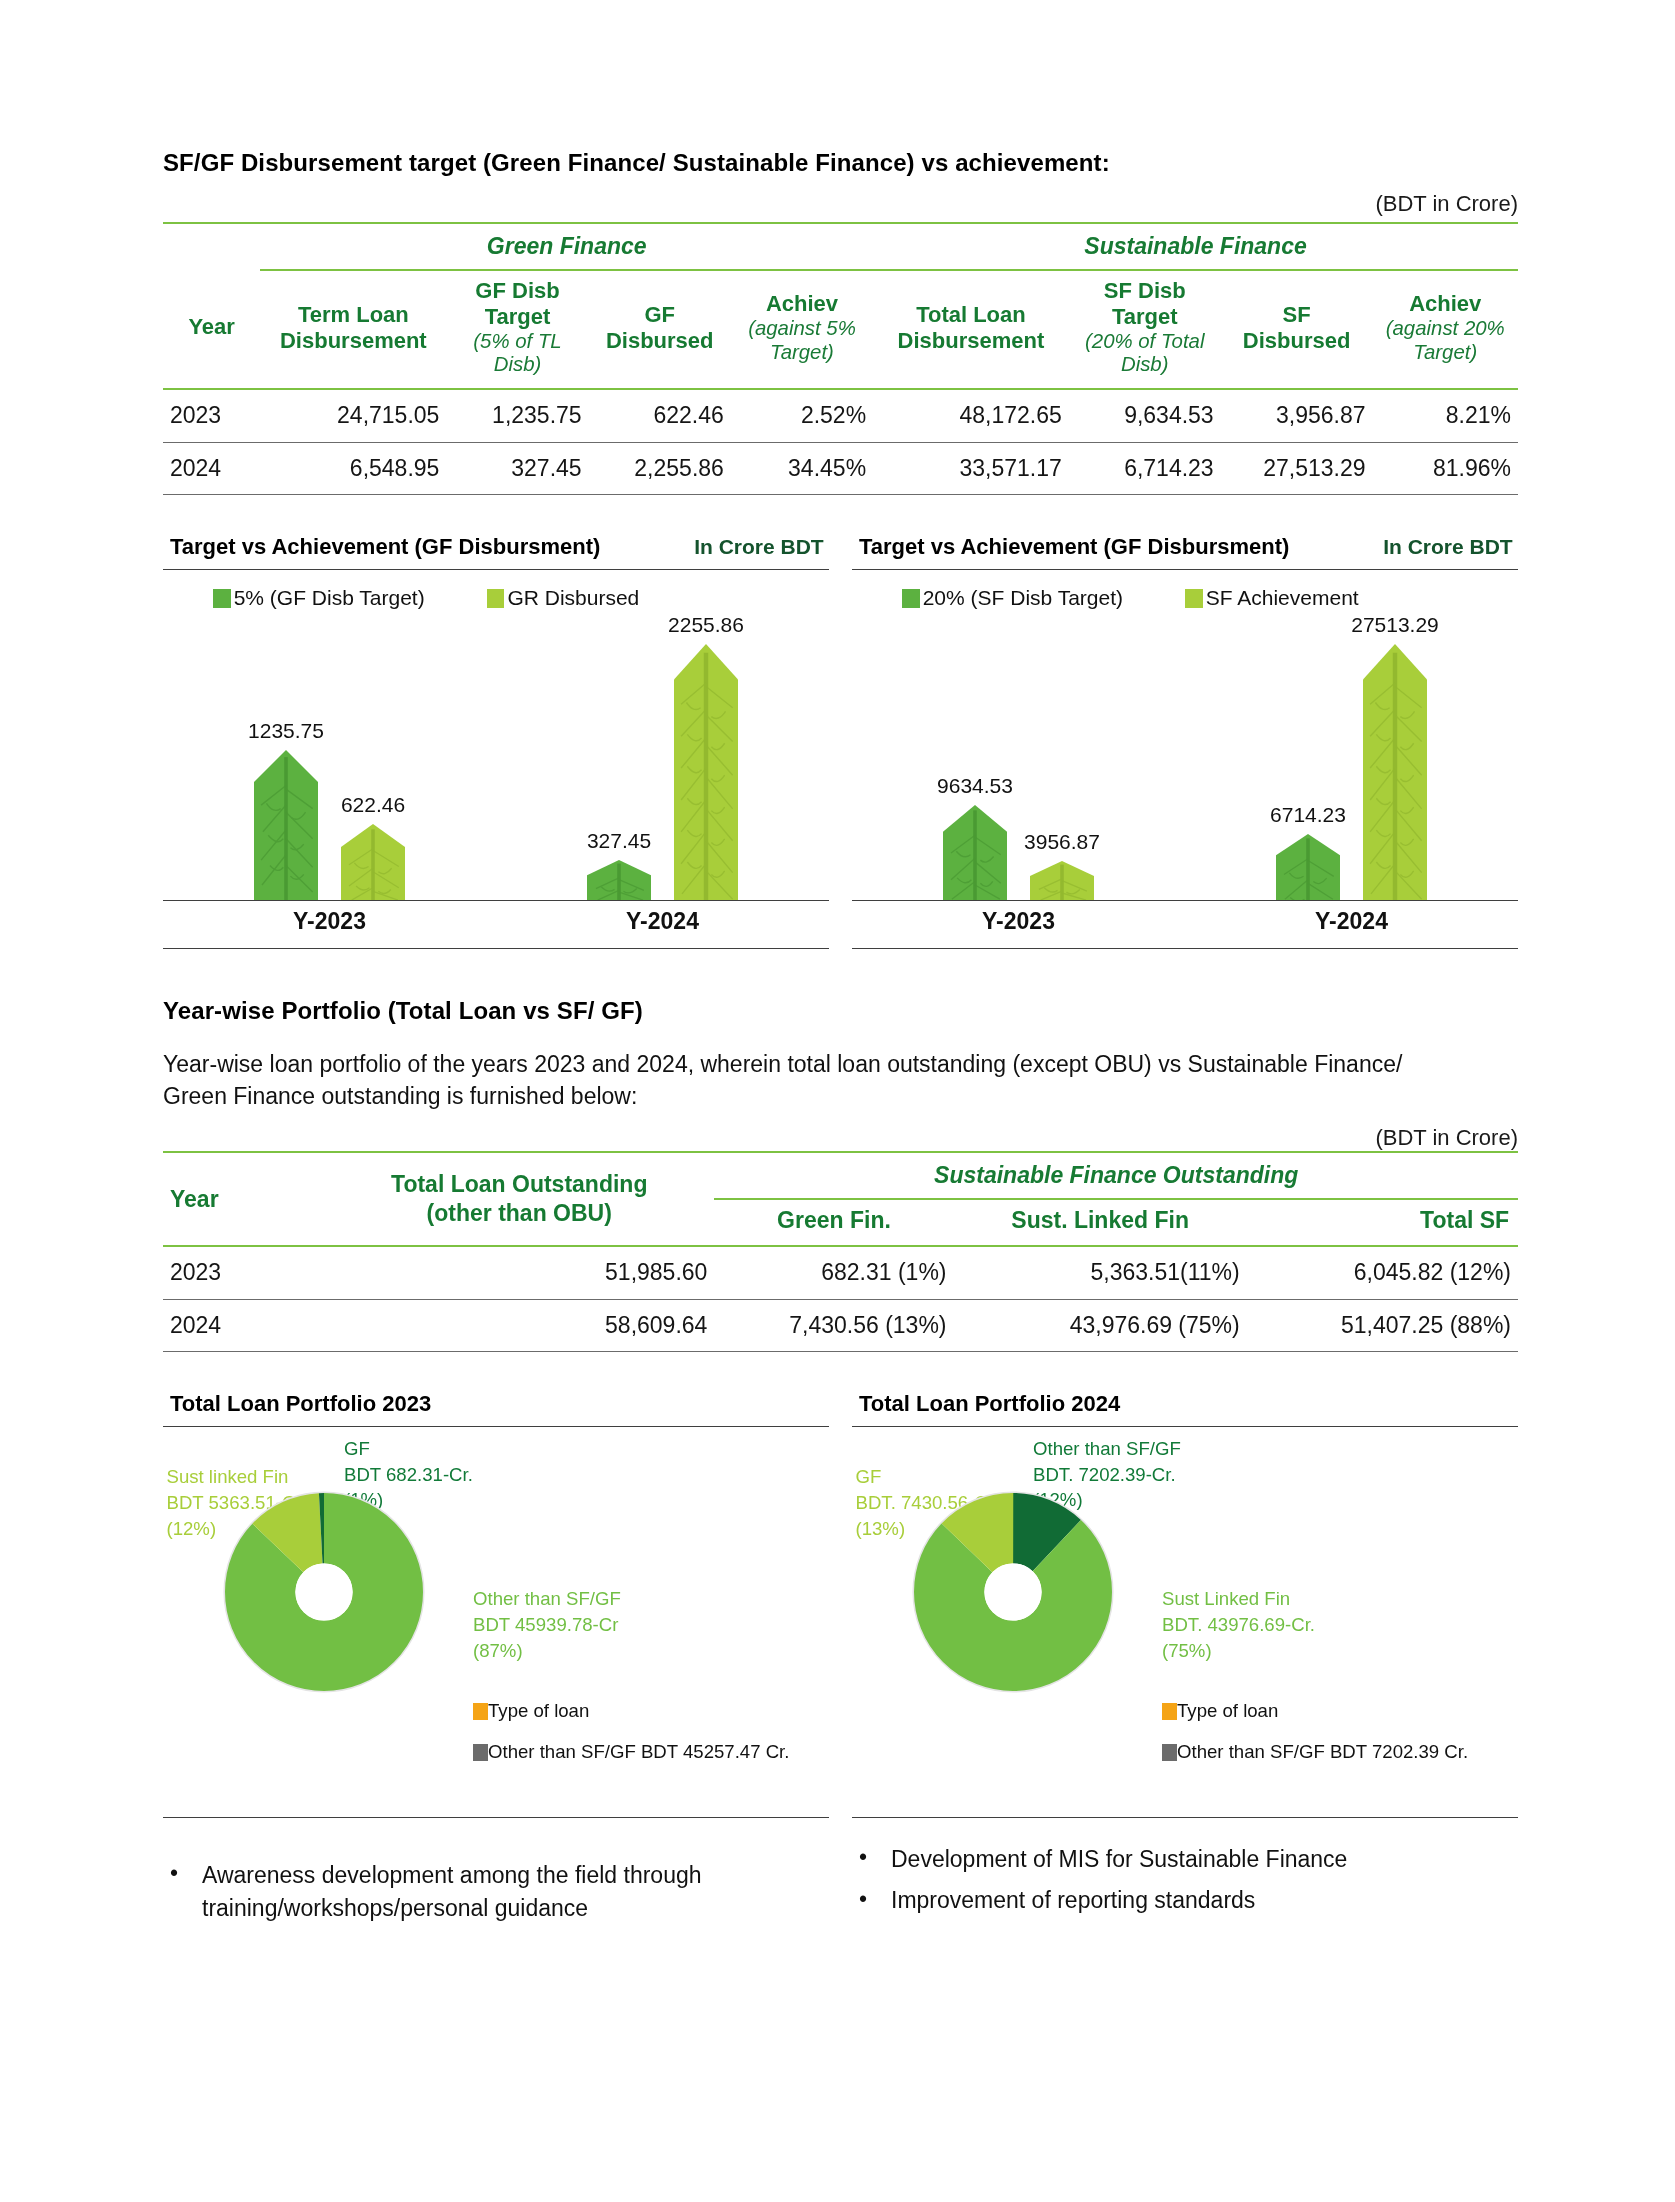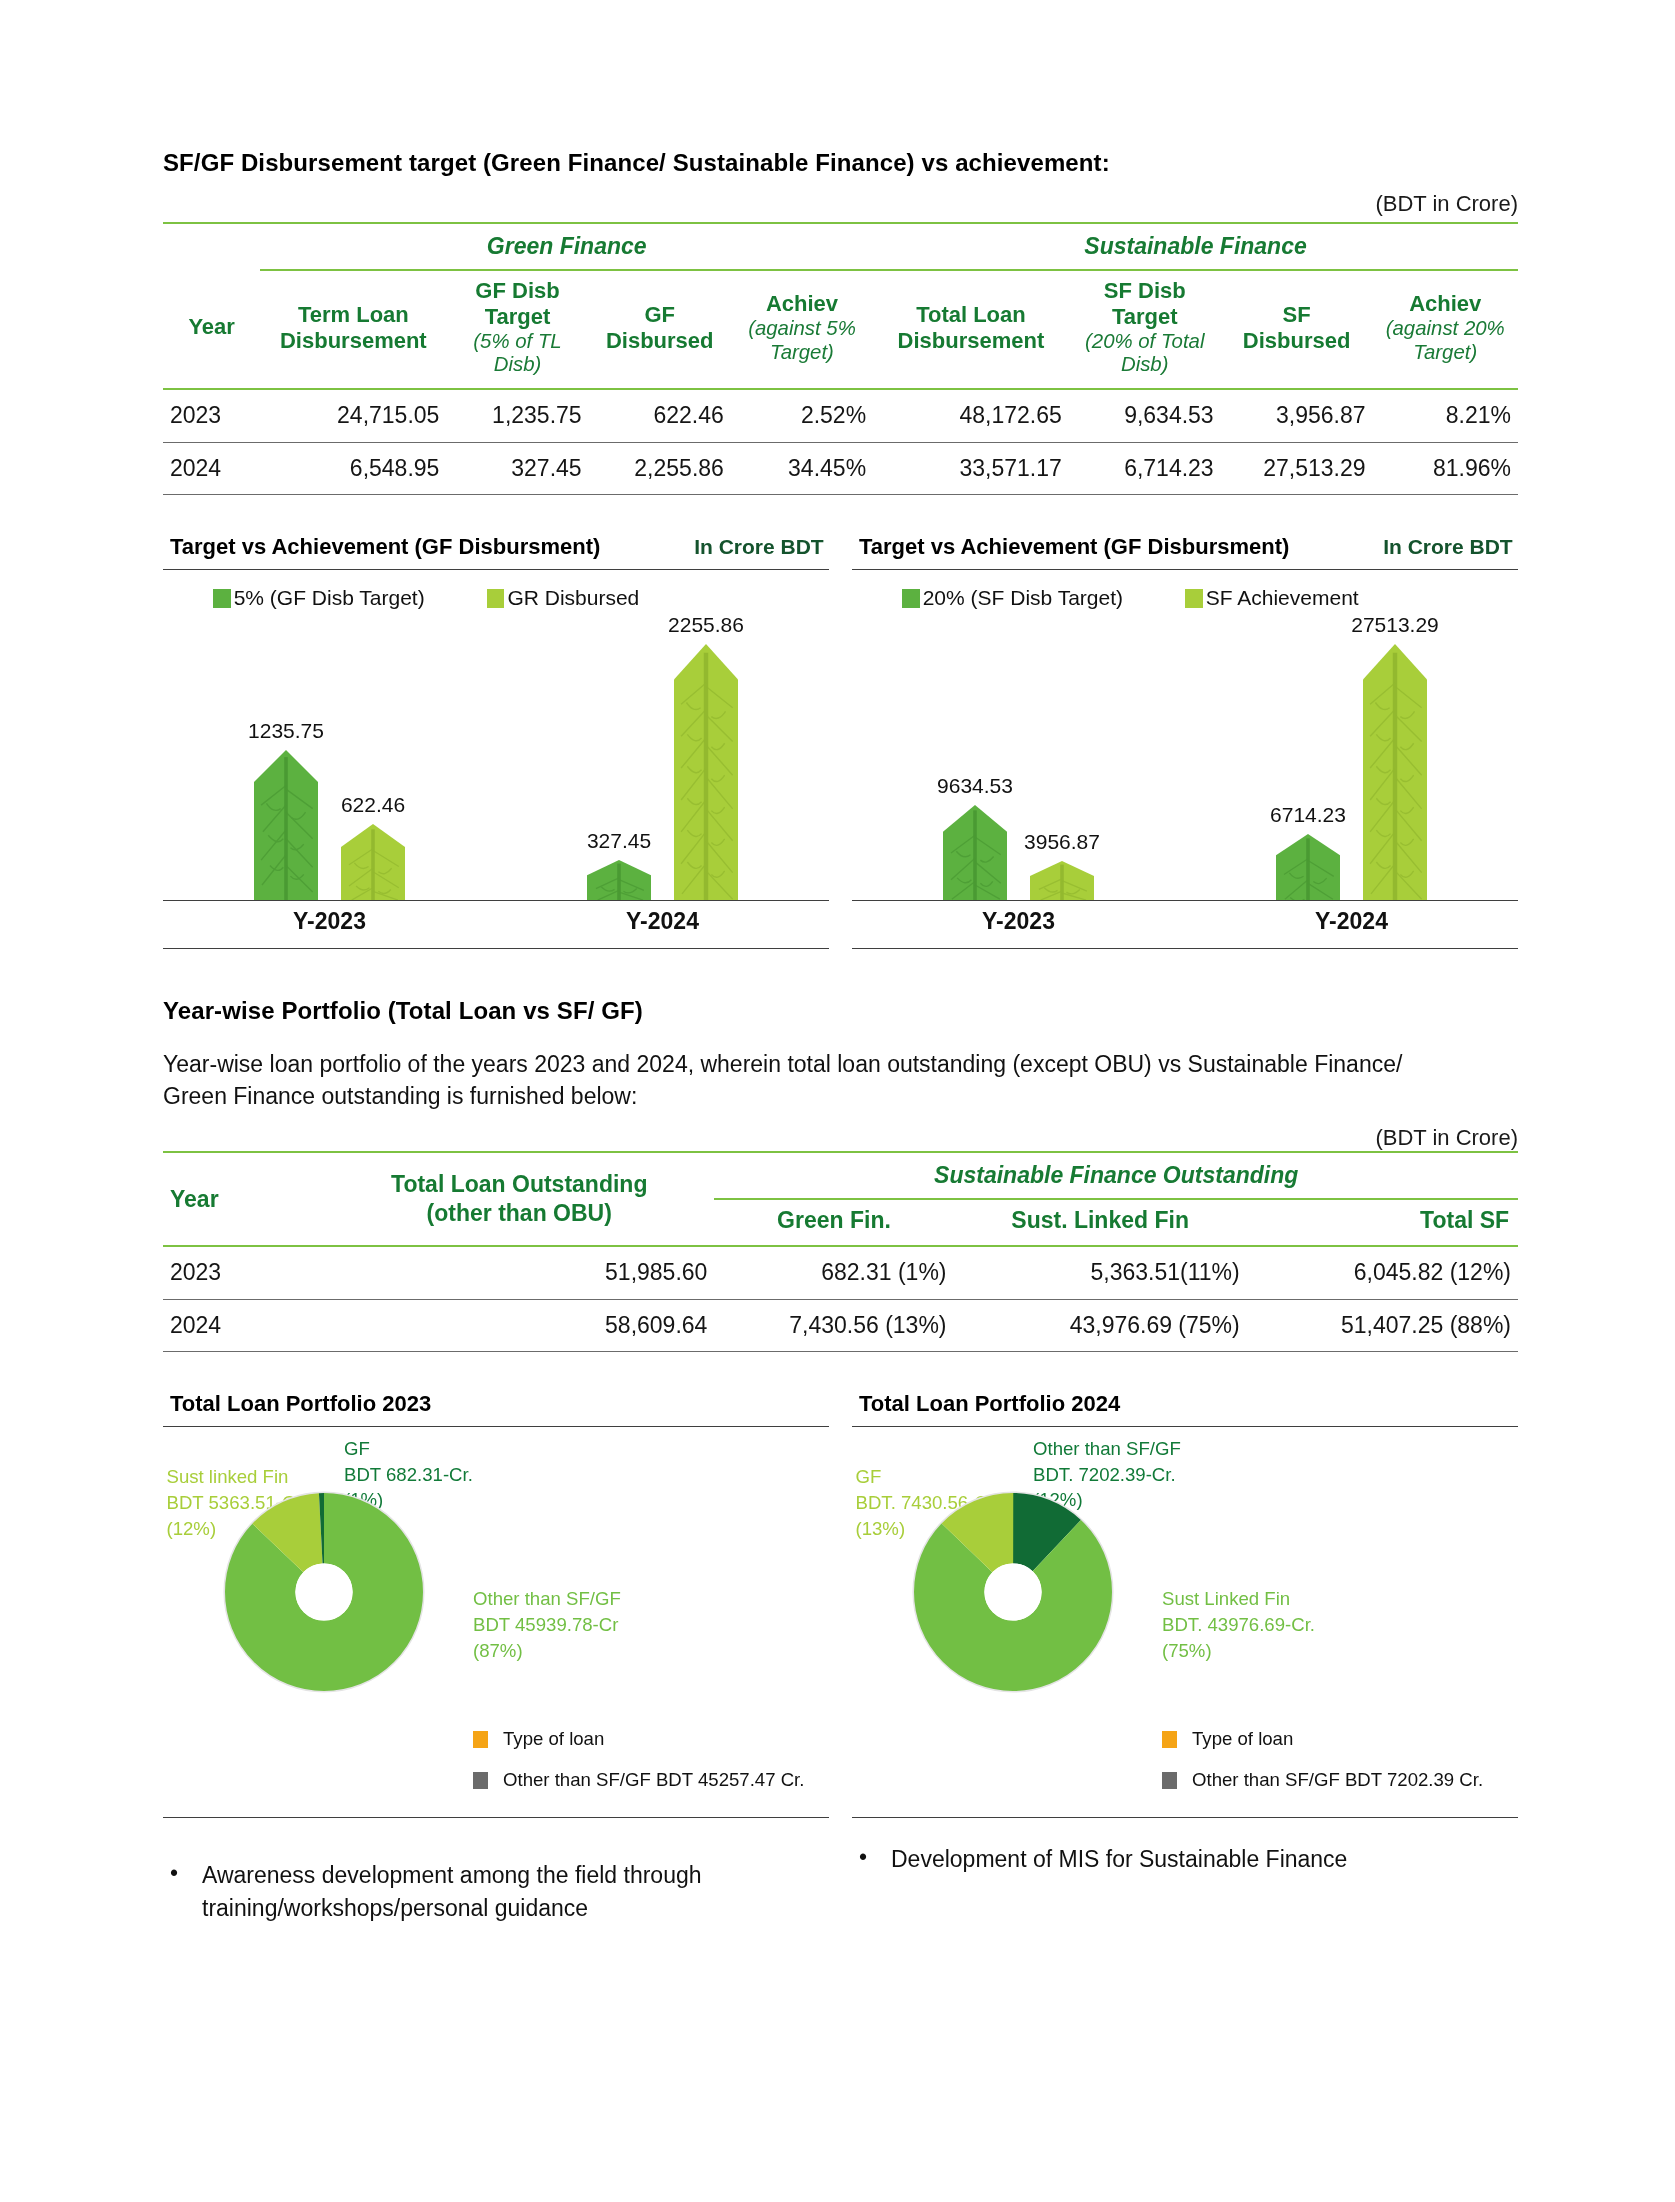--- a/index.html
+++ b/index.html
@@ -52,21 +52,21 @@
   .sec2{margin-top:48px;}
   .para{font-size:23px;line-height:1.42;color:#111;margin-top:23px;max-width:1295px;}
   .t2 th.col{font-size:23px;}
   .t2 td{font-size:23px;}
 
   
   .donut-row{display:flex;gap:23px;margin-top:39px;}
   .donut-area{position:relative;height:372px;margin-top:5.3px;}
   .donut-svg{position:absolute;left:51px;top:50px;}
   .lbl{position:absolute;font-size:18.6px;line-height:1.38;white-space:pre-line;}
-  .lgd{position:absolute;display:flex;align-items:center;gap:15px;font-size:18.6px;color:#111;margin-top:28px;}
+  .lgd{position:absolute;display:flex;align-items:center;gap:0;font-size:18.6px;color:#111;}
   .lgd .box{width:15px;height:17.7px;display:inline-block;}
   .box.orange{background:#f5a416;}
   .box.grey{background:#6b6b6b;}
 
   
   .bottom-row{display:flex;gap:23px;margin-top:25px;}
   .bcol{flex:1;font-size:23px;line-height:1.42;color:#111;}
   ul.bl{list-style:none;margin:16px 0 0 0;padding:0;}
   ul.bl li{position:relative;padding-left:39px;margin-bottom:8.9px;line-height:1.42;}
   ul.bl li::before{content:"\2022";position:absolute;left:7px;top:-1.8px;font-size:23px;}
@@ -460,19 +460,20 @@
 
   <div class="bottom-row">
     <div class="bcol">
       <ul class="bl">
         <li>Awareness development among the field through training/workshops/personal guidance</li>
       </ul>
     </div>
     <div class="bcol">
       <ul class="bl" style="margin-top:0;">
         <li>Development of MIS for Sustainable Finance</li>
+        <li>Improvement of reporting standards</li>
       </ul>
     </div>
   </div>
 
 </div>
 </div>
 
 
 </body></html>

